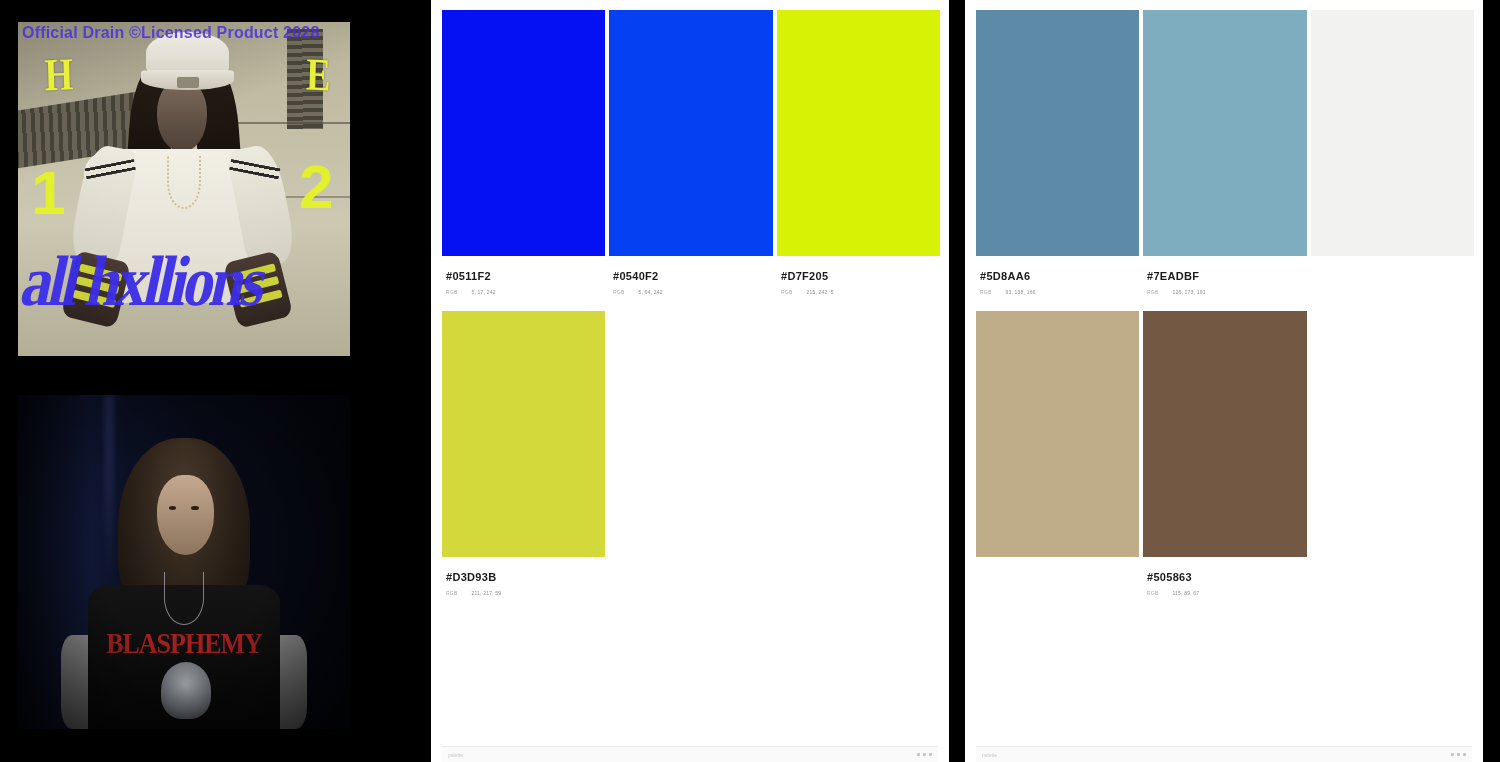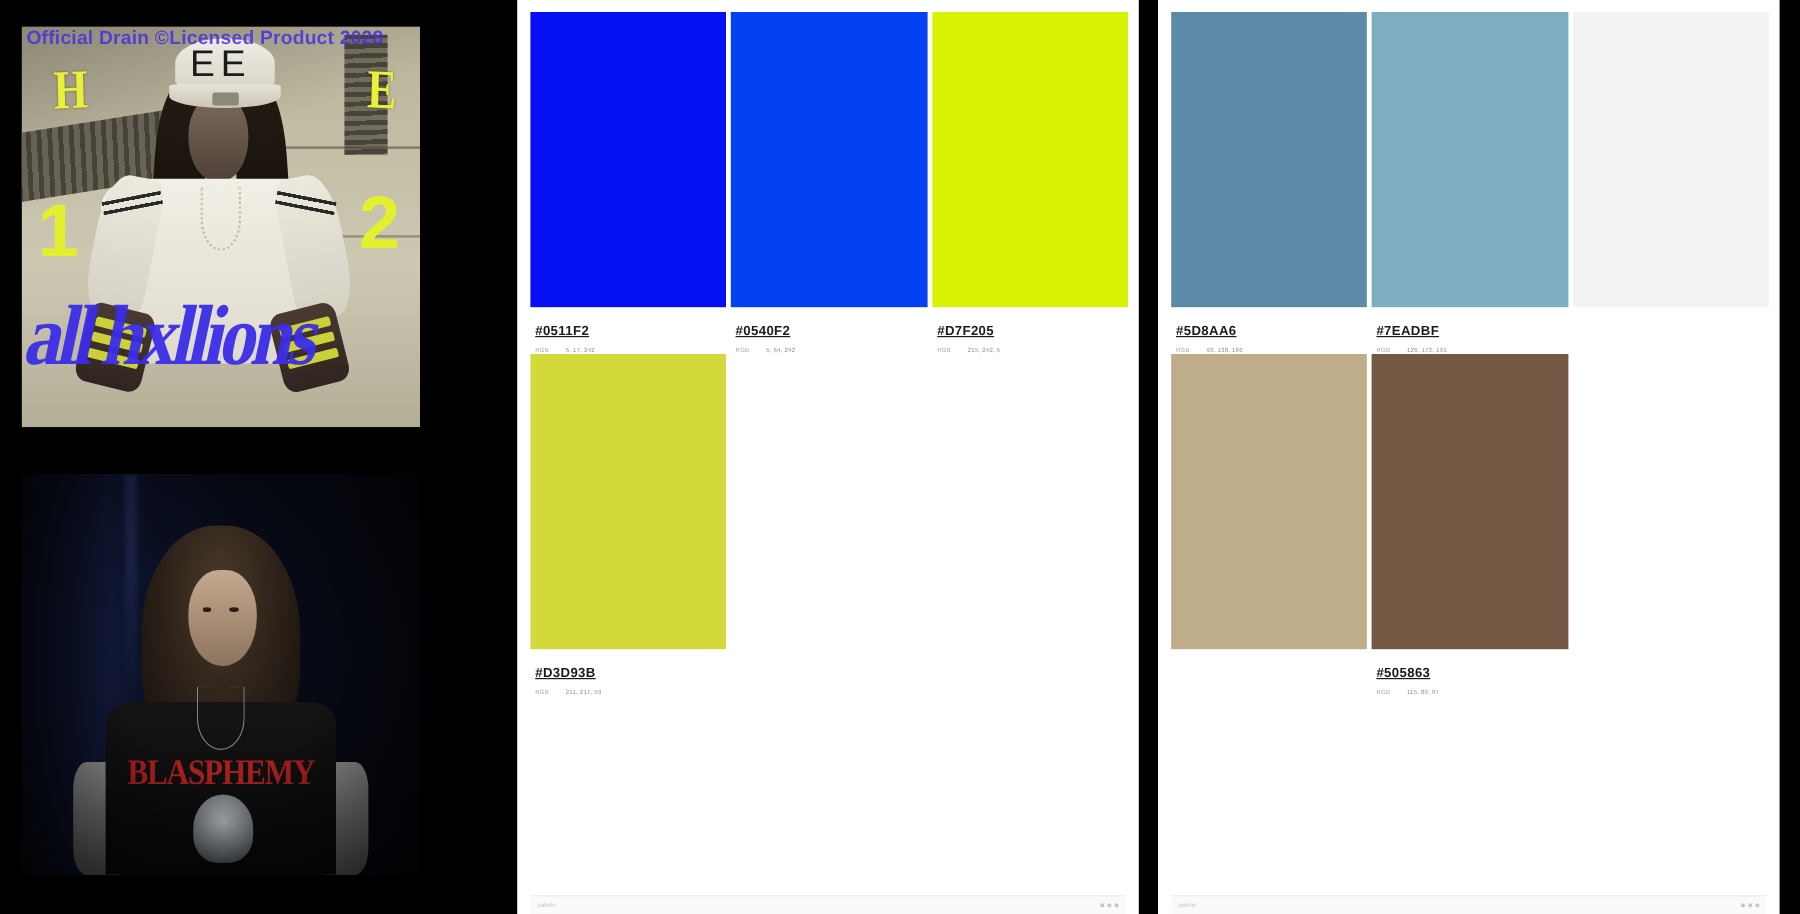--- a/index.html
+++ b/index.html
@@ -227,30 +227,29 @@
   }
   .row { display: flex; gap: 4px; }
   .cell { position: relative; }
   .cell.w1 { flex: 0 0 163px; }
   .cell.w2 { flex: 0 0 164px; }
   .swatch { width: 100%; height: 246px; }
   .meta { padding: 14px 4px 0 4px; }
   .hex {
     font-size: 11px; font-weight: 700; color: #1b1b1b;
     letter-spacing: .3px;
-    text-decoration: underline;
   }
   .rgbline {
     margin-top: 7px; display: flex; gap: 14px; align-items: baseline;
     font-size: 5px; color: #9b9b9b; letter-spacing: .2px;
   }
   .rgbline .lbl { font-size: 5px; color: #a8a8a8; }
   .rgbline .val { font-size: 5px; color: #8e8e8e; }
 
-  .row2 { margin-top: 0; }
+  .row2 { margin-top: 16px; }
 
   .panel-footer {
     position: absolute; left: 11px; right: 11px; bottom: 0;
     height: 16px;
     border-top: 1px solid #ececec;
     background: #fafafa;
     display: flex; align-items: center; justify-content: space-between;
     padding: 0 6px;
   }
   .ft-text { font-size: 5px; color: #c9c9c9; }
@@ -289,21 +288,20 @@
         </div>
         <div class="fig-cuff-r">
           <div class="cuff-stripe"></div>
           <div class="cuff-stripe s2"></div>
           <div class="cuff-stripe s3"></div>
         </div>
         <div class="fig-chain"></div>
         <div class="fig-cap"></div>
         <div class="fig-brim"></div>
         <div class="fig-caplogo"></div>
-        <div class="cap-EE">EE</div>
 
         <div class="goth-l">H</div>
         <div class="goth-r">E</div>
         <div class="num-1">1</div>
         <div class="num-2">2</div>
         <div class="graffiti">all hxllions</div>
 
         <div class="art-overlay-title">Official Drain ©Licensed Product 2028</div>
       </div>
     </div>

